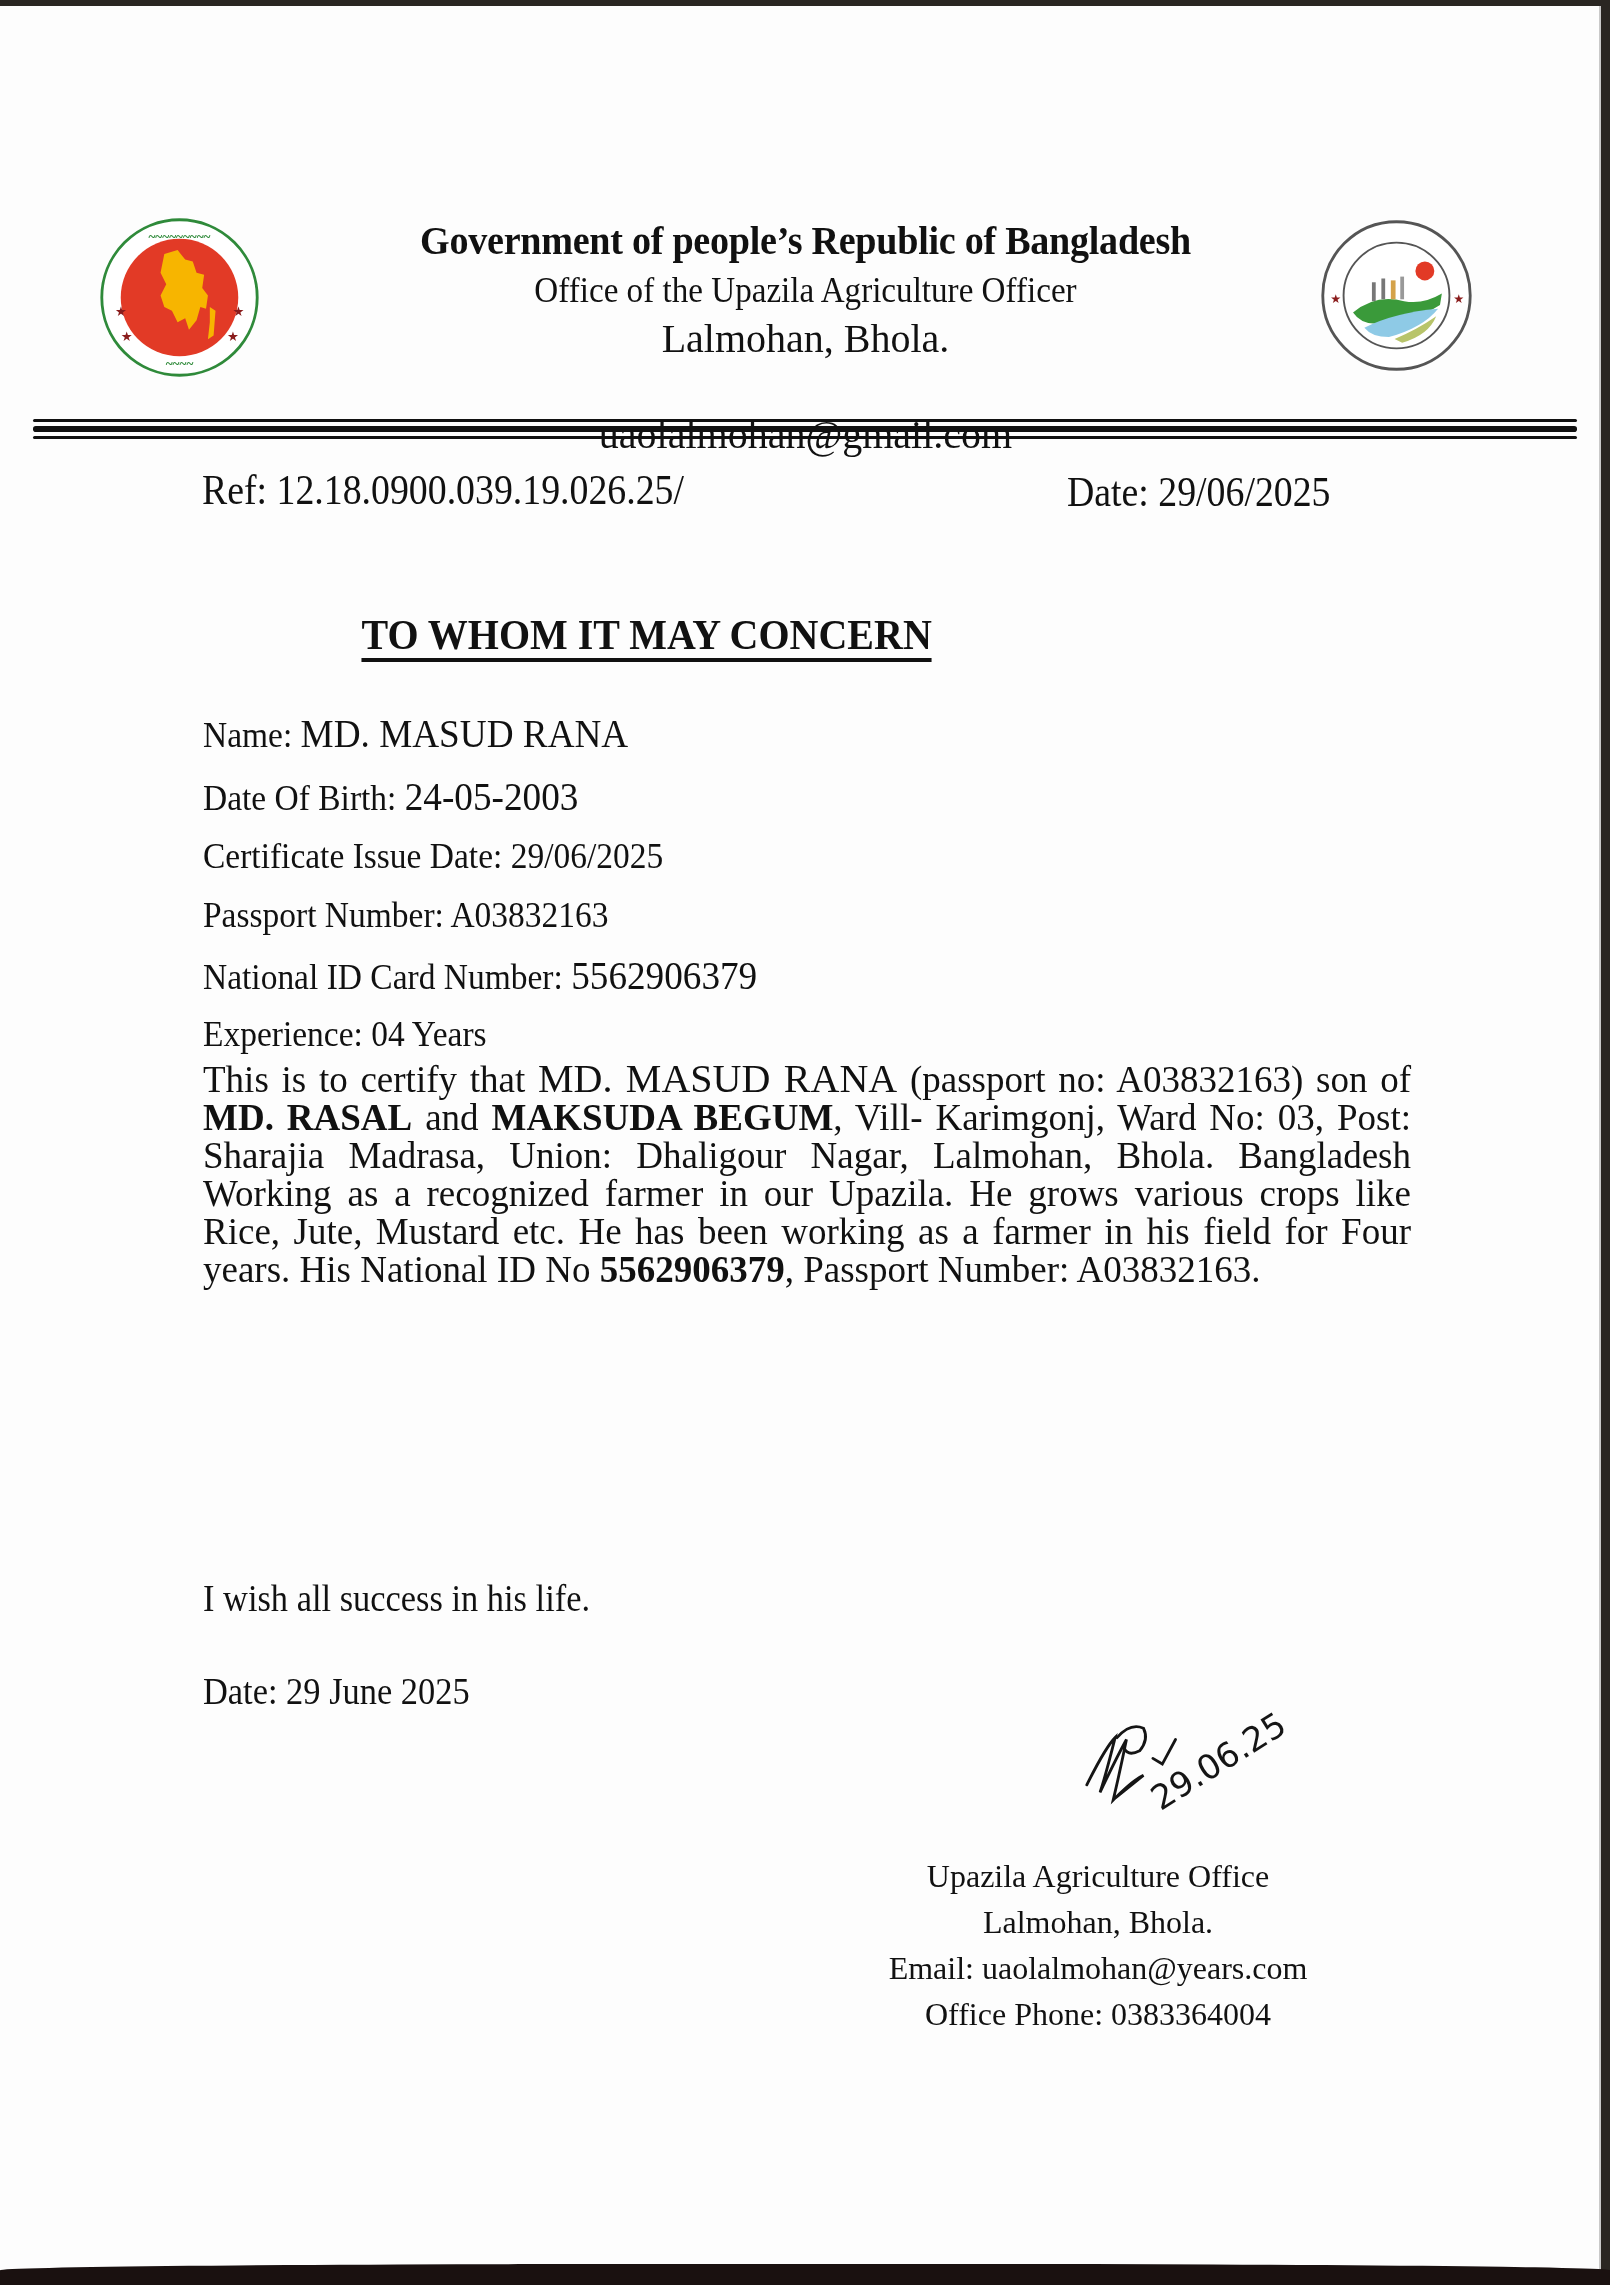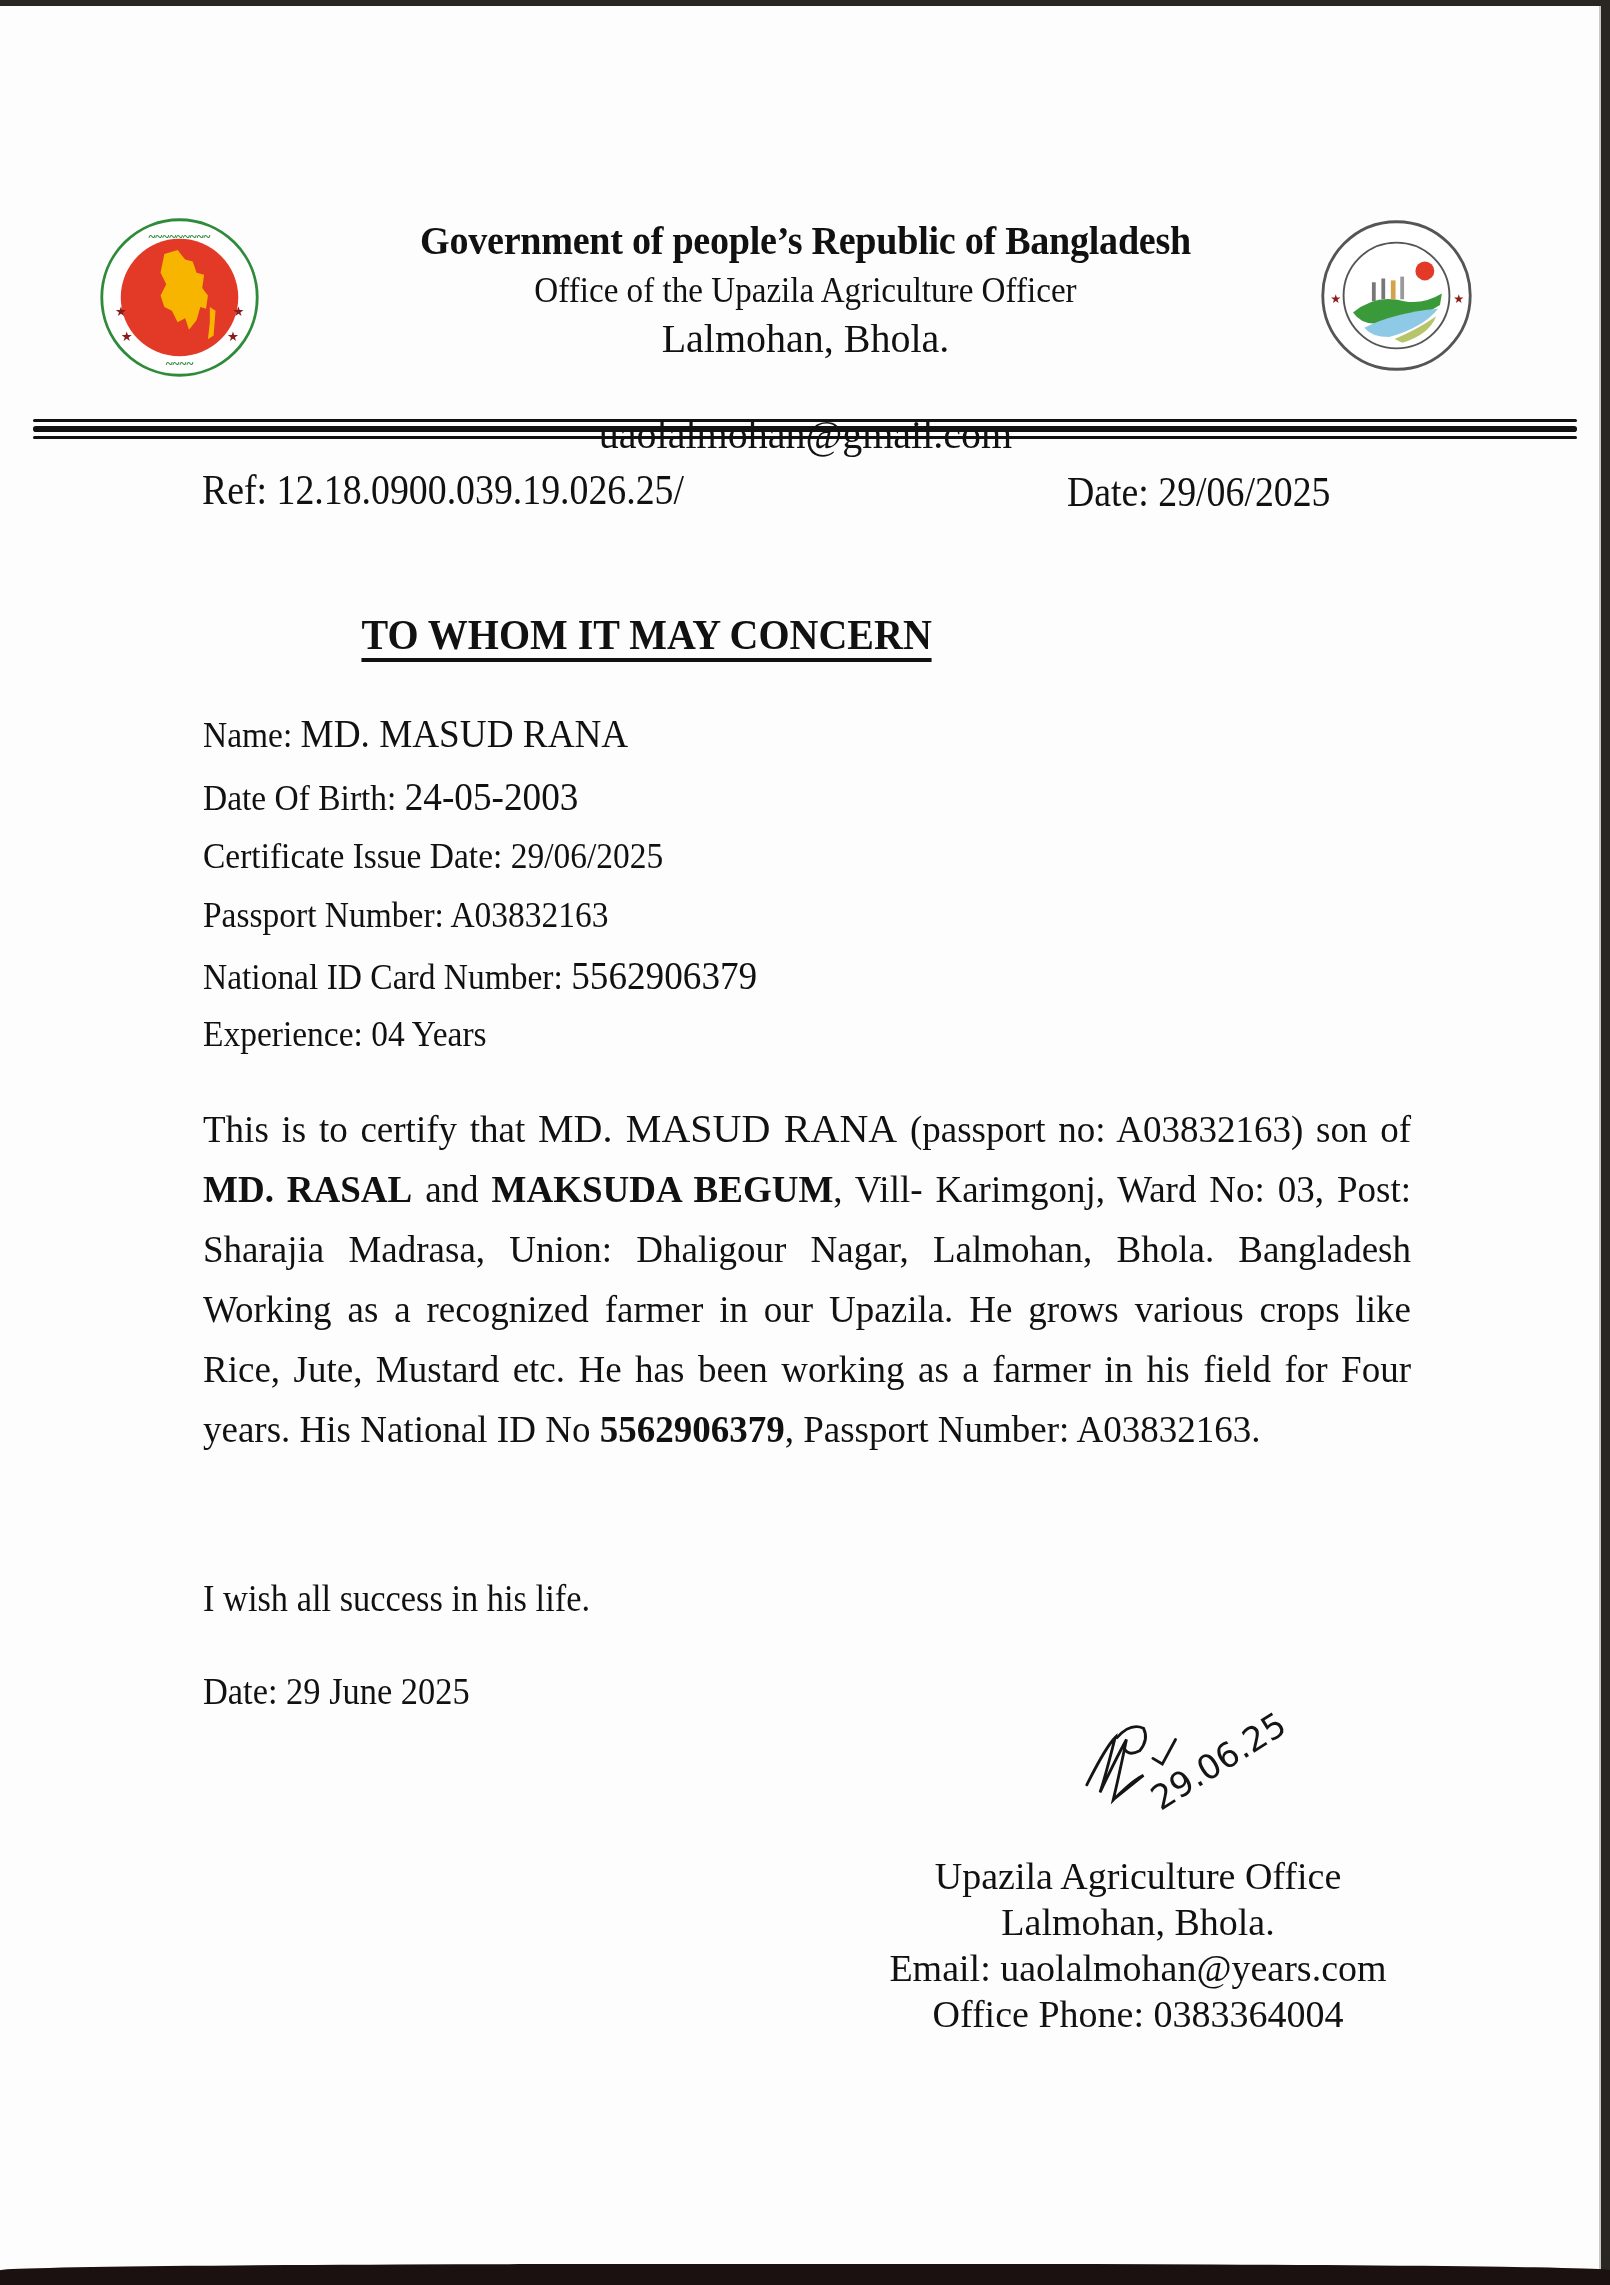--- a/index.html
+++ b/index.html
@@ -38,28 +38,28 @@
     left: 0; width: 1294px; top: 606px; text-align: center;
   }
   .subject span {
     display: inline-block; font-size: 43px; font-weight: bold;
     border-bottom: 4.7px solid #111; line-height: 1.05; padding-bottom: 0.9px;
     transform: scaleX(0.93);
   }
   .field { left: 203px; font-size: 36px; transform: scaleX(0.93); transform-origin: left; white-space: nowrap; }
   .field .v { font-size: 40px; }
   .para {
-    left: 203px; width: 1208px; top: 1093px; font-size: 37px; line-height: 60px;
+    left: 203px; width: 1208px; top: 1054px; font-size: 37px; line-height: 38px;
     text-align: justify; text-align-last: left;
   }
   .para b { font-weight: bold; }
   .wish { left: 203px; top: 1571px; font-size: 37px; transform: scaleX(0.93); transform-origin: left; }
   .date-bottom { left: 203px; top: 1664px; font-size: 37px; transform: scaleX(0.93); transform-origin: left; }
   .signature { left: 1058px; top: 1675px; width: 303px; height: 151px; }
-  .footer { left: 854px; width: 568px; top: 1847px; text-align: center; font-size: 38px; line-height: 46px; }
+  .footer { left: 814px; width: 568px; top: 1847px; text-align: center; font-size: 32px; line-height: 46px; }
 </style>
 </head>
 <body>
 
 <div class="page">
 
   <div class="abs seal seal-left">
     <svg viewBox="0 0 172 172" width="163" height="163">
       <circle cx="86" cy="86" r="82" fill="#fff" stroke="#2f8a3a" stroke-width="3"></circle>
       <circle cx="86" cy="86" r="62" fill="#e23a26"></circle>

